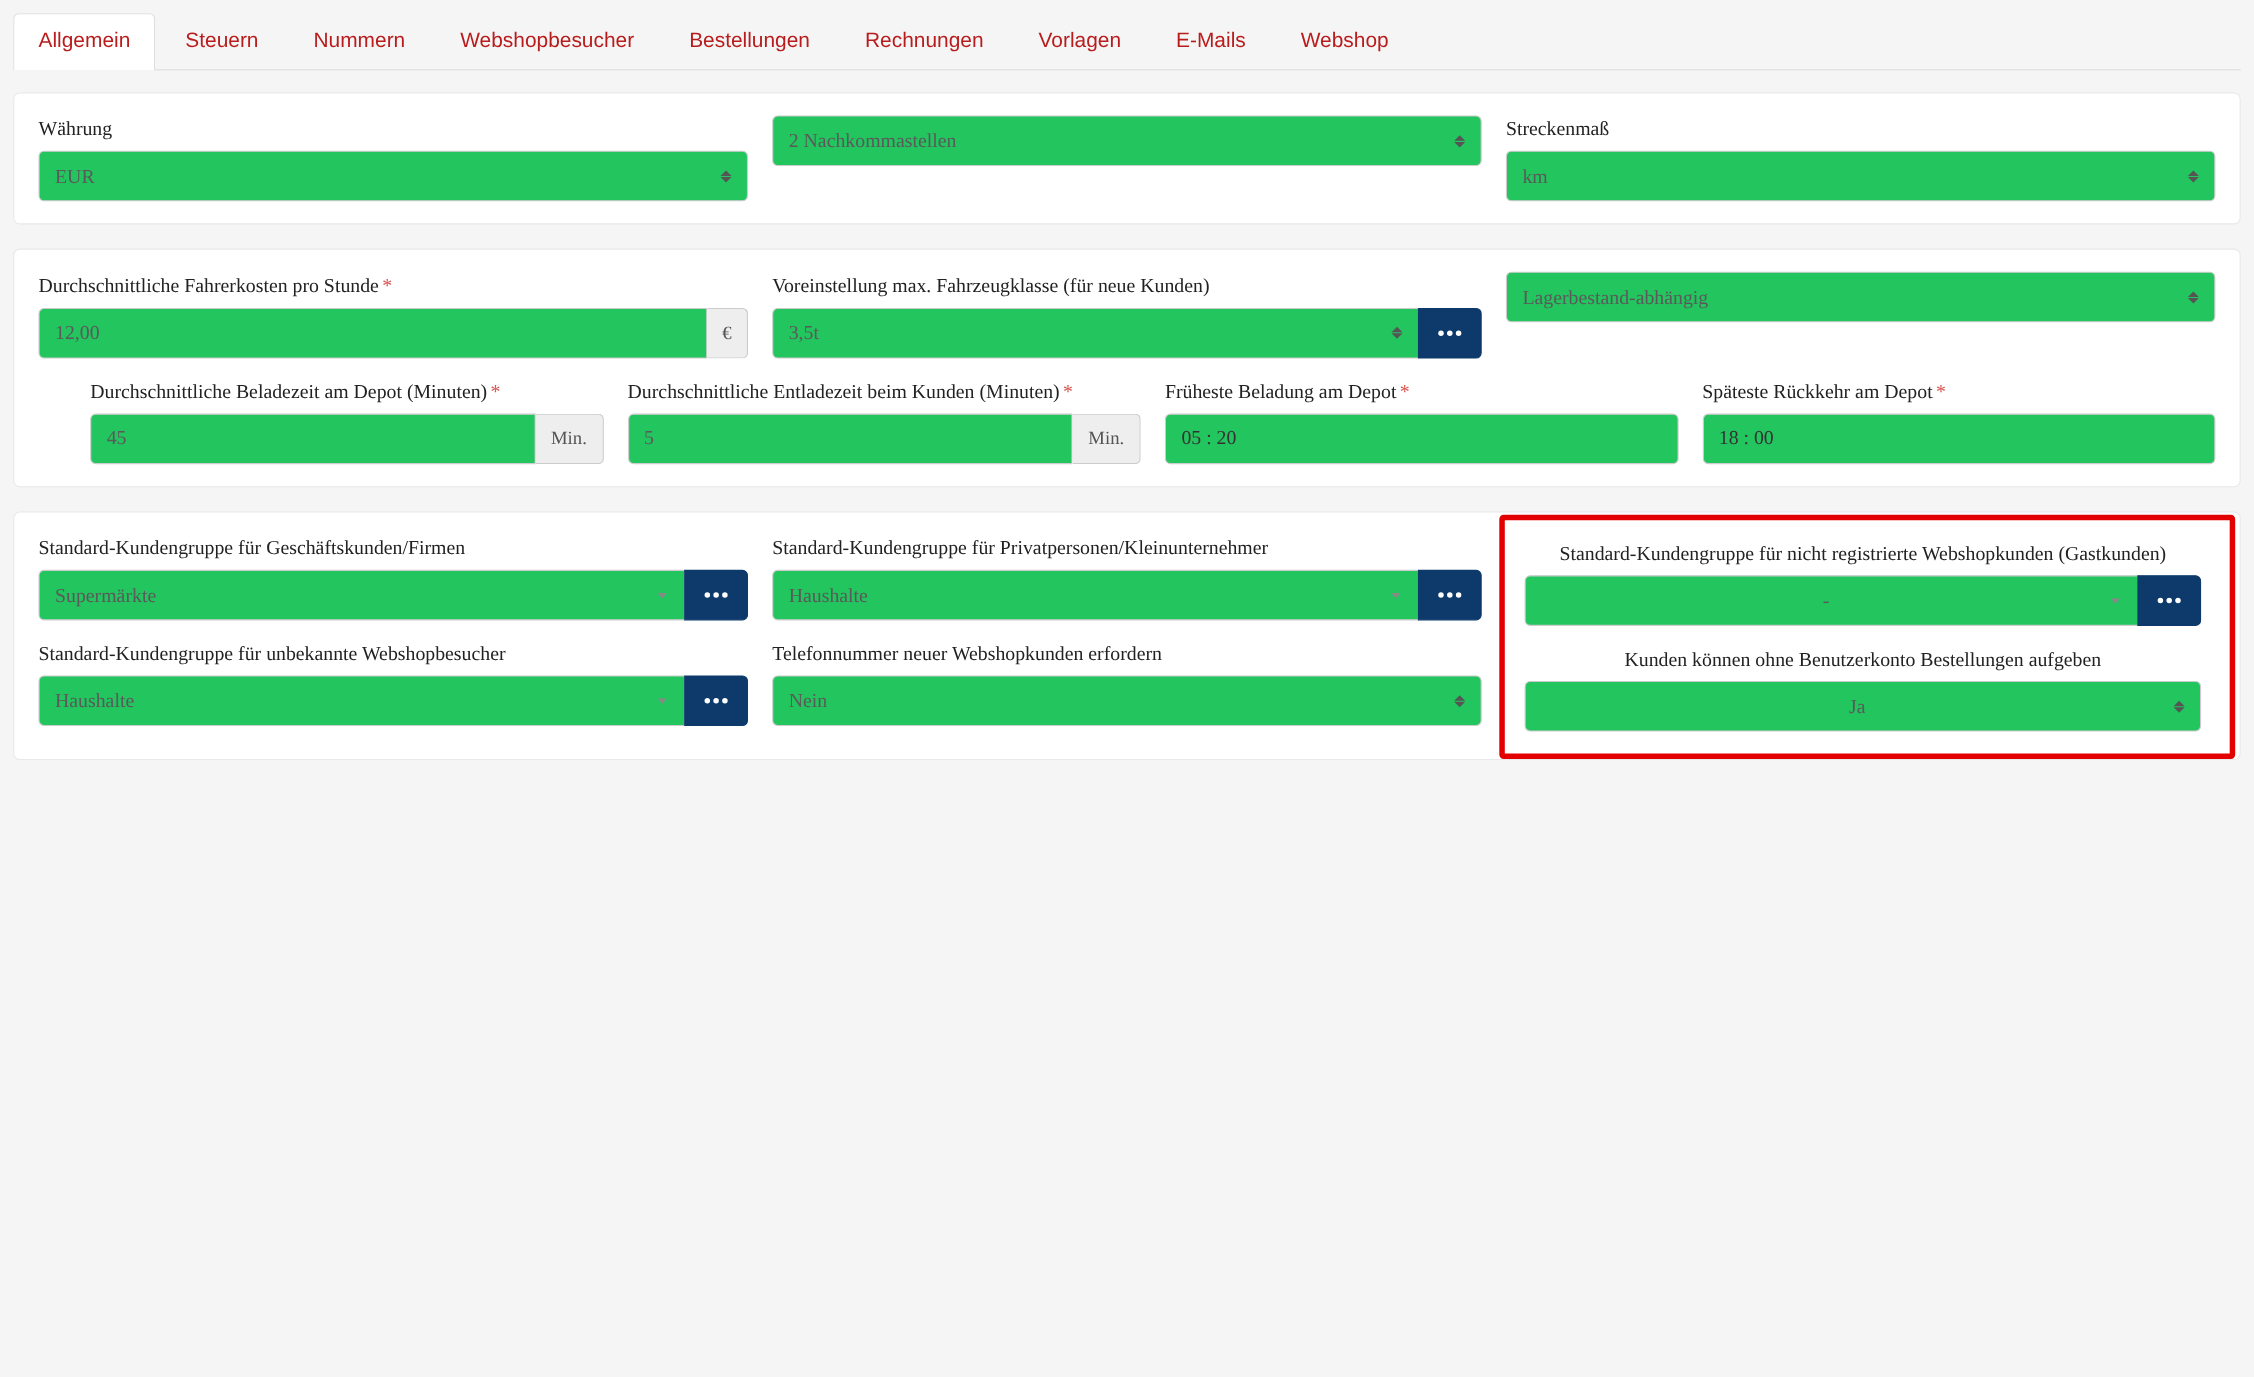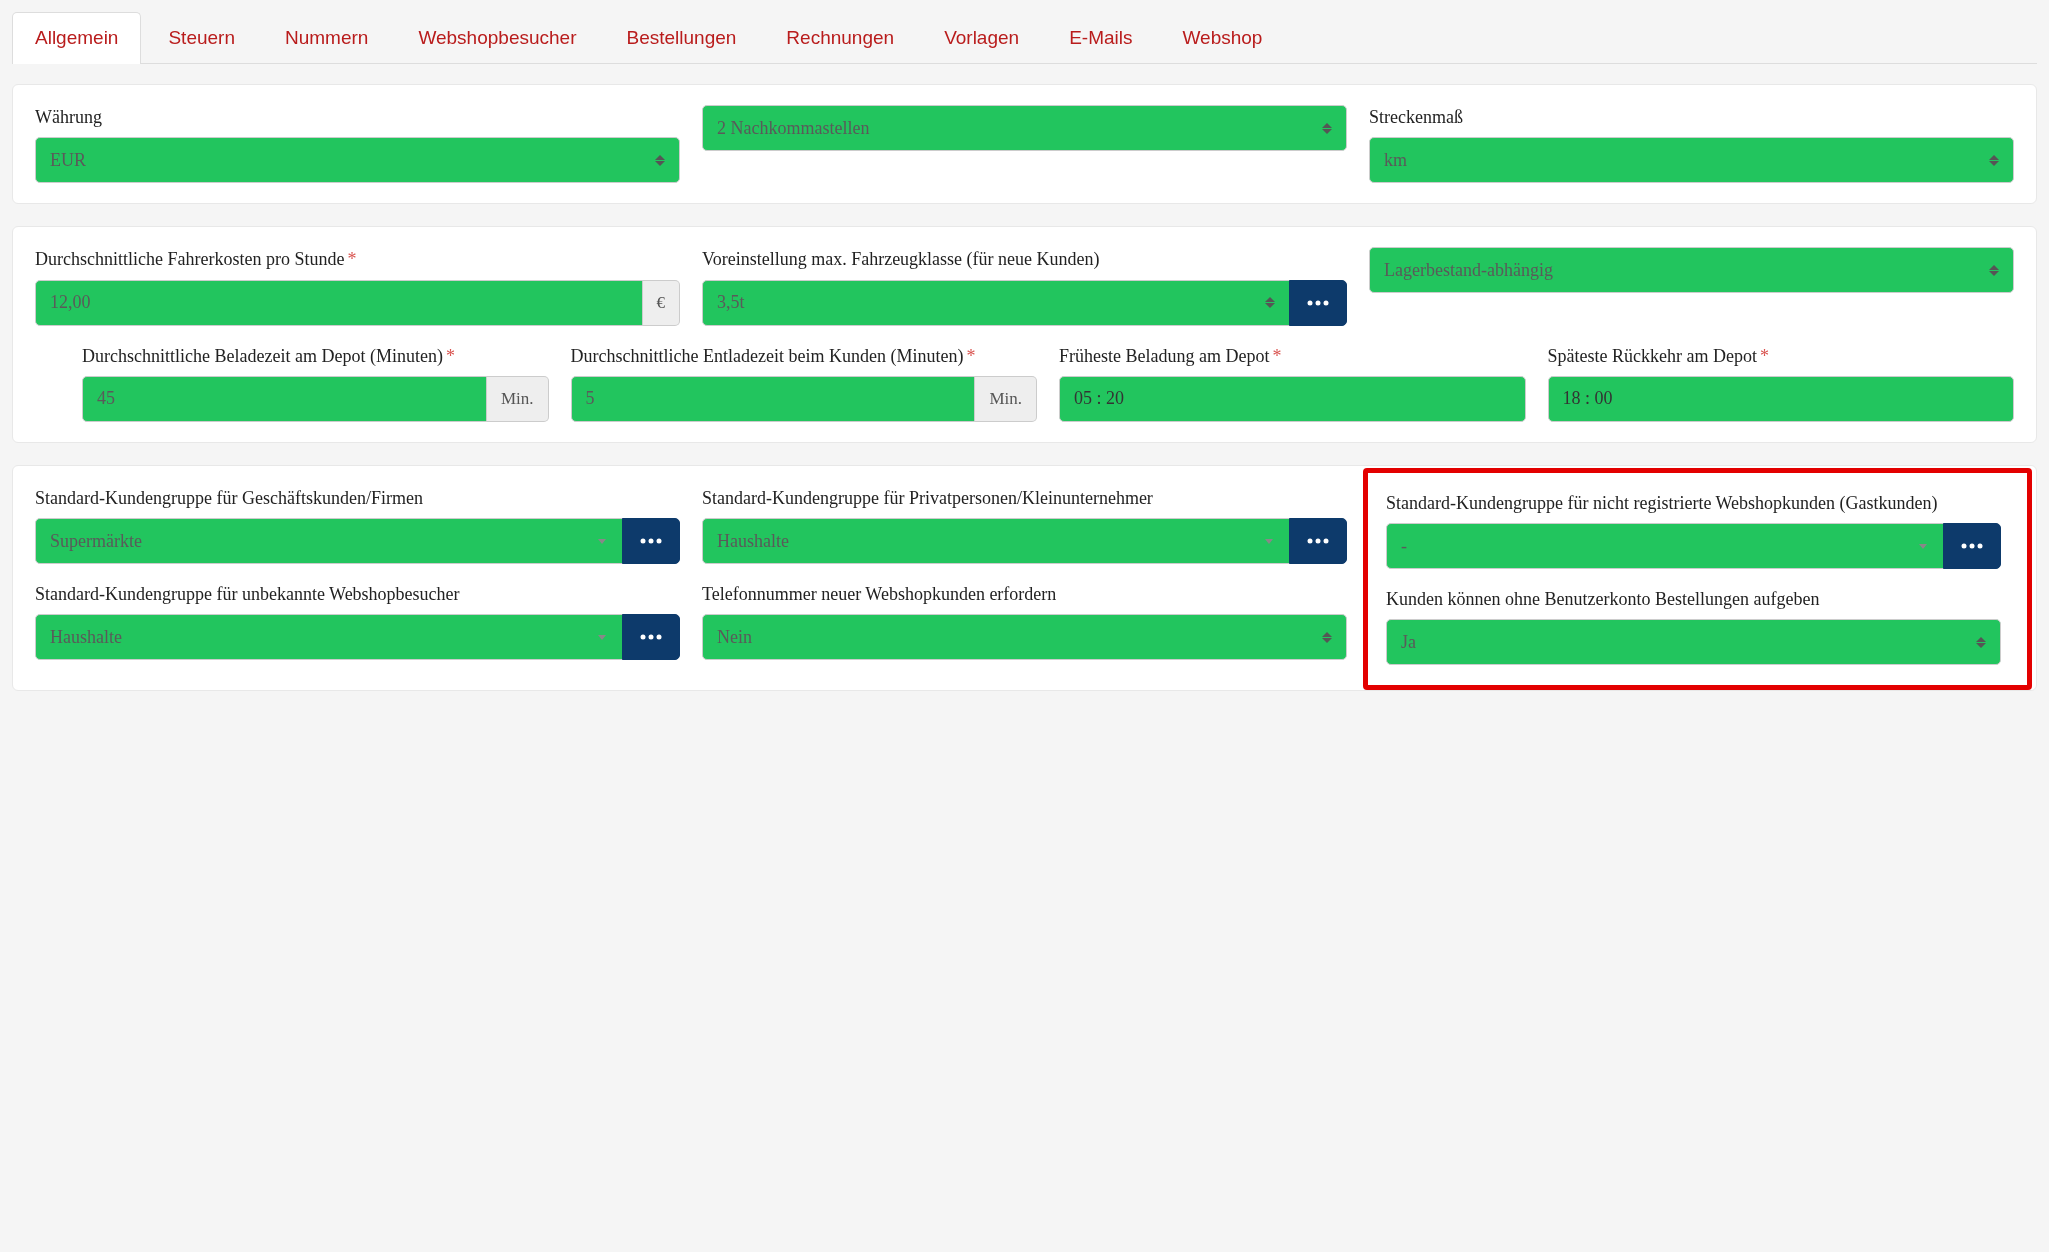--- a/index.html
+++ b/index.html
@@ -114,20 +114,21 @@
       border-right: 4px solid transparent;
       border-top: 5px solid #888;
       margin-right: 2px;
     }
     .time-field { color: #333; }
     .highlight-box {
       border: 5px solid #e30000;
       border-radius: 4px;
       padding: 18px 26px 20px 18px;
       margin: -18px -18px -20px -6px;
+      text-align: center;
     }
     .col-highlight { flex: 1; }
   </style>
 </head>
 <body>
 
 <div class="tabs">
   <div class="tab active">Allgemein</div>
   <div class="tab">Steuern</div>
   <div class="tab">Nummern</div>

